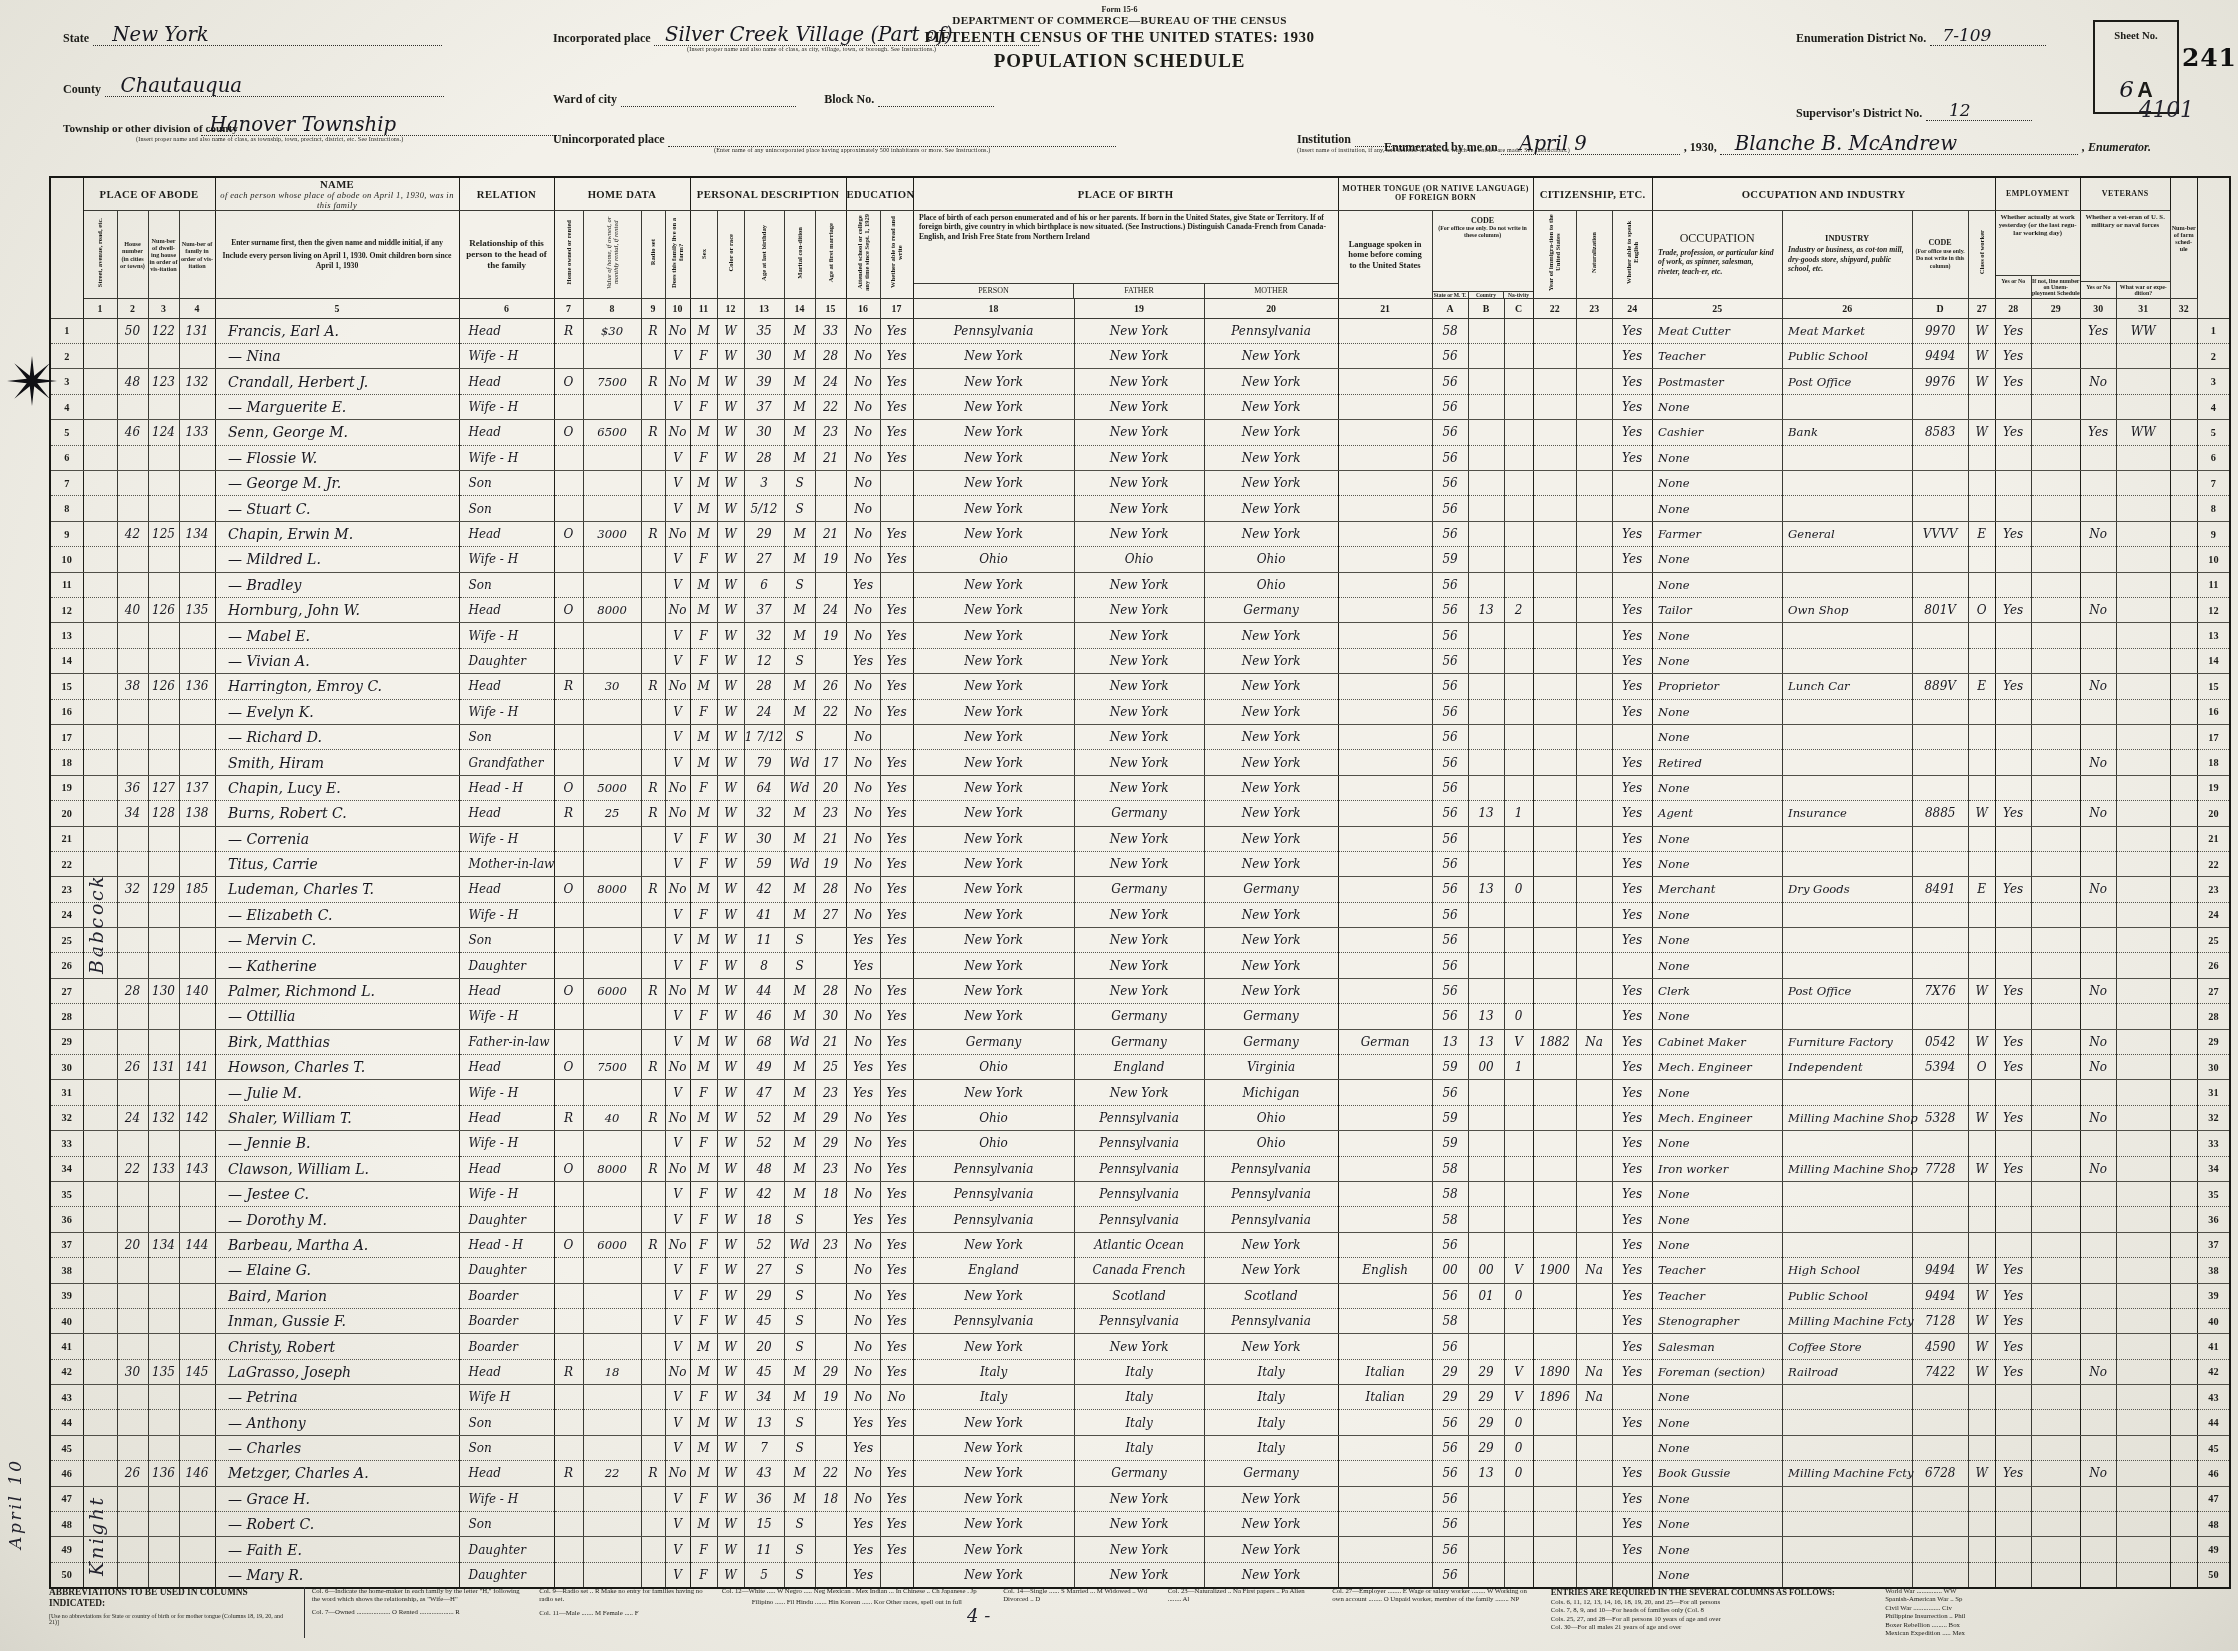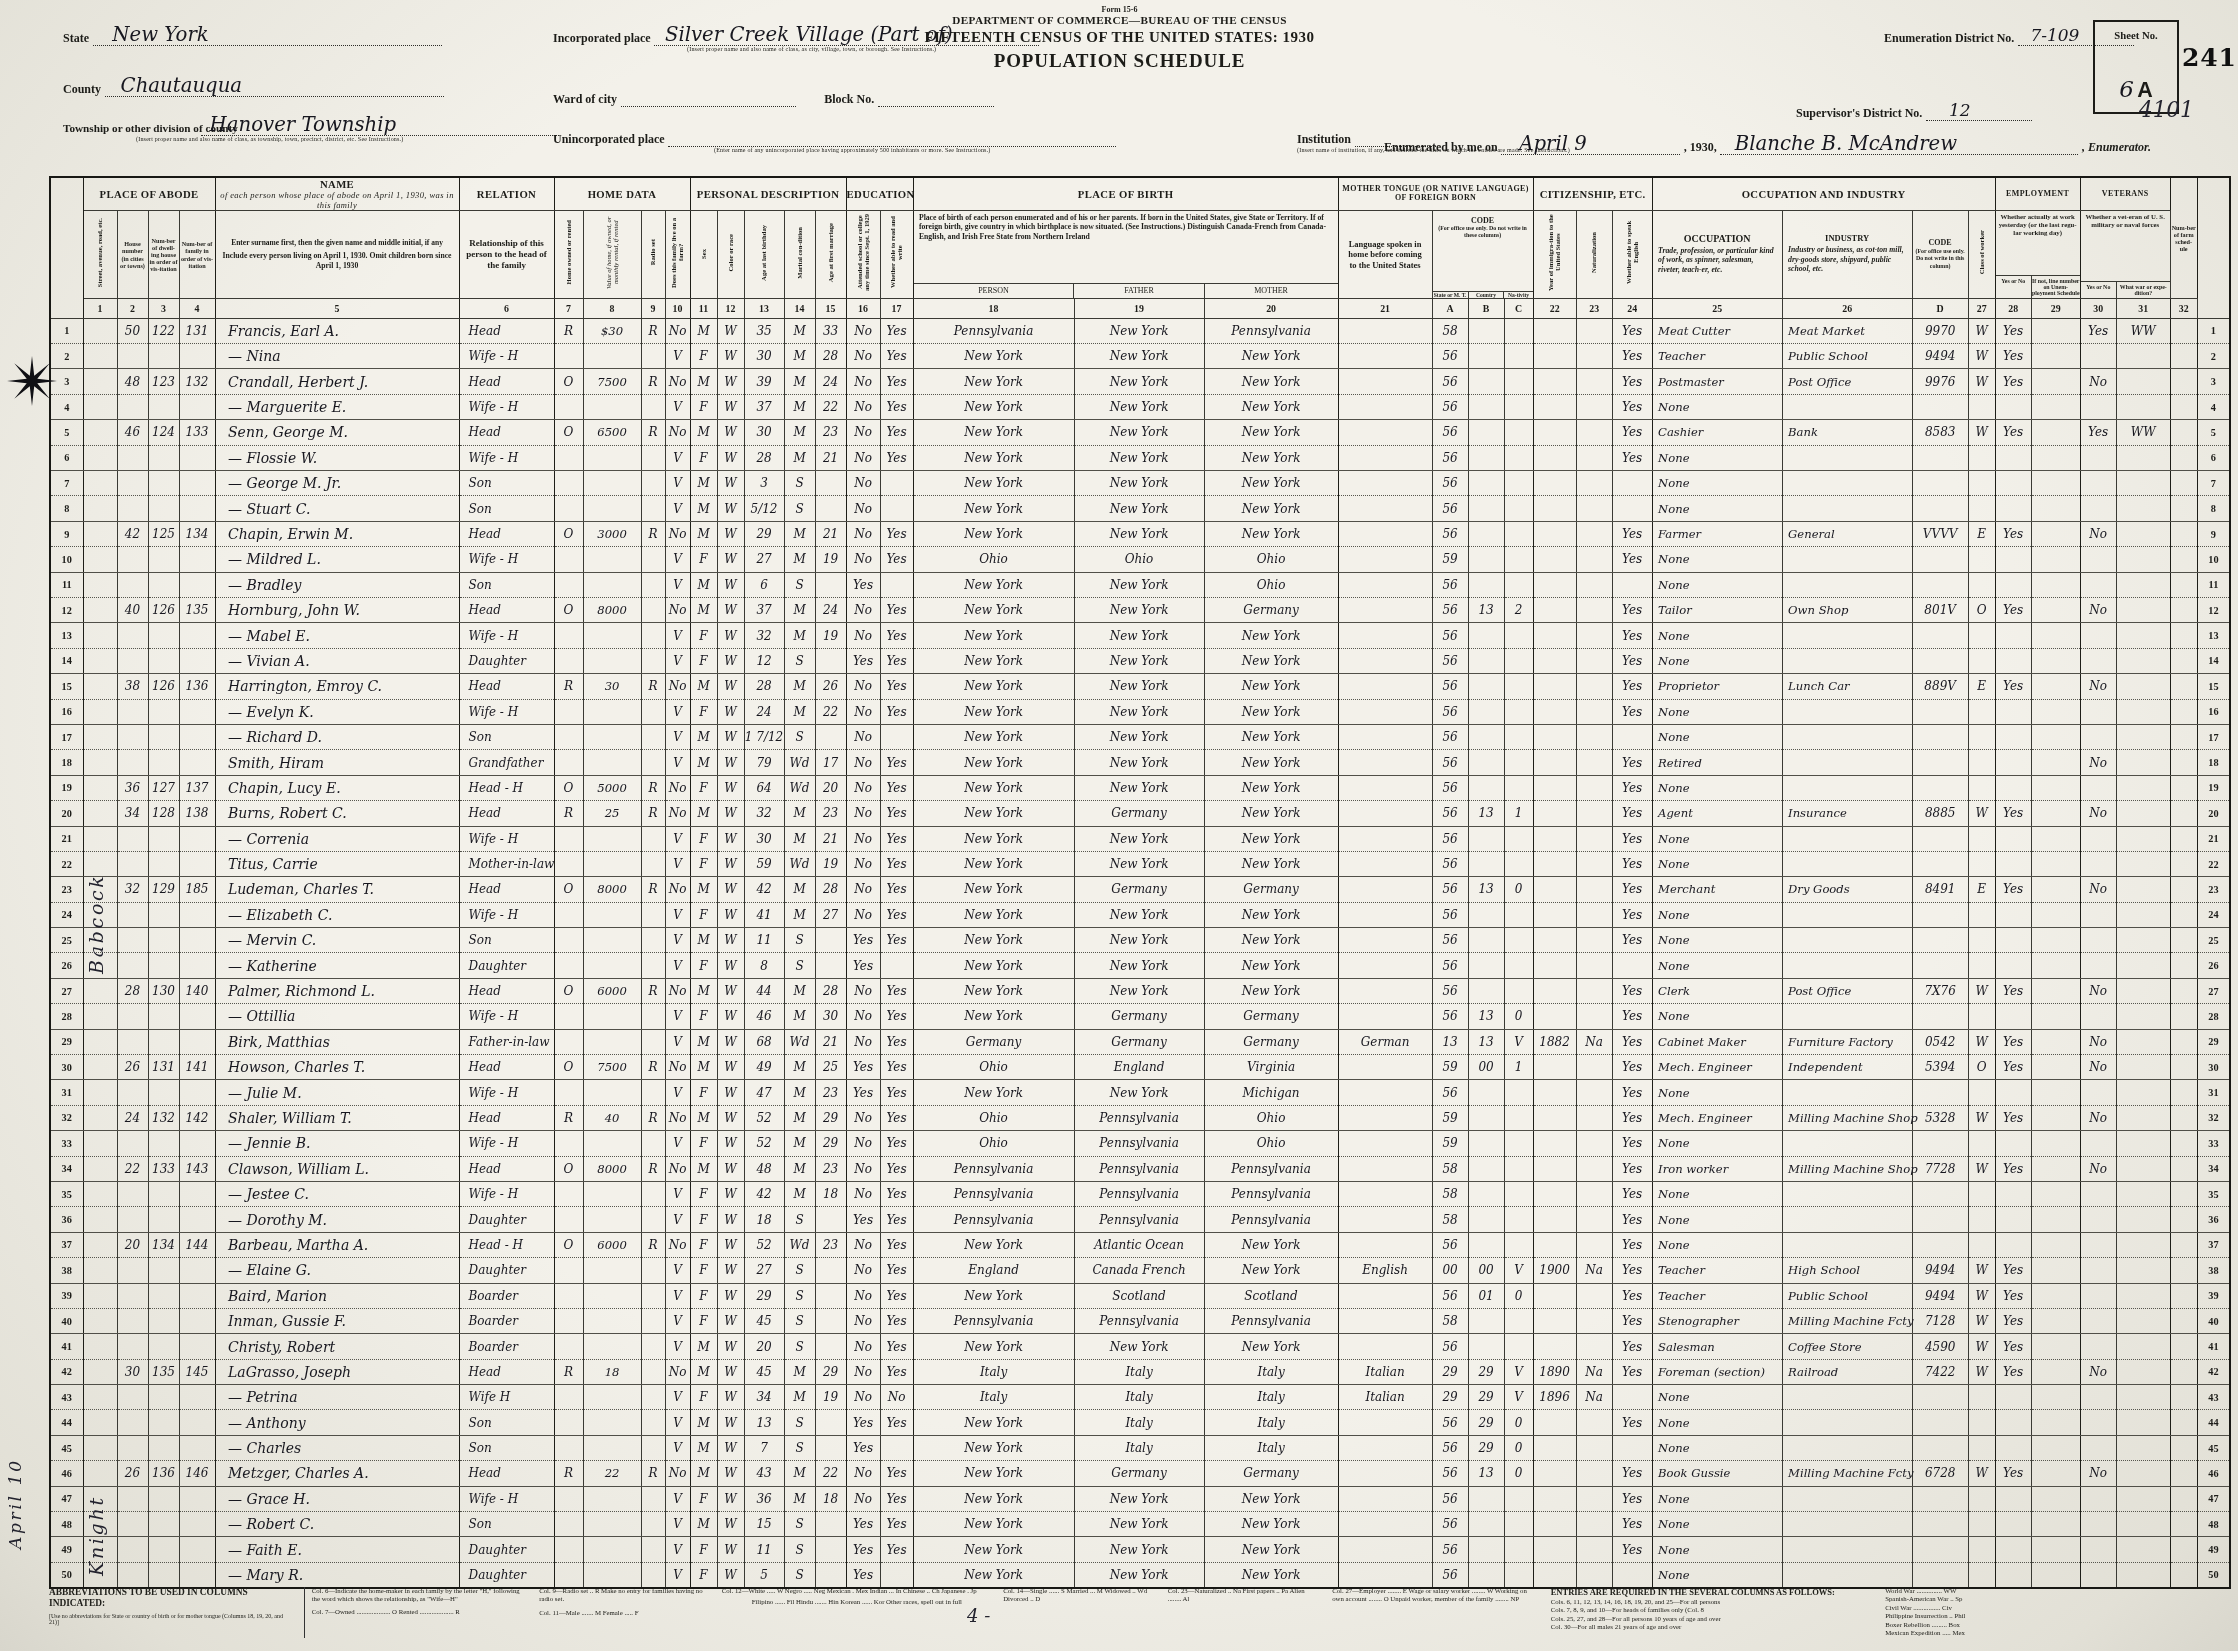--- a/index.html
+++ b/index.html
@@ -108,21 +108,21 @@
     <div class="cap">(Insert name of institution, if any, and indicate the lines on which the entries are made.  See Instructions.)</div>
   </div>
 
   <div class="title-blk">
     <div class="t-form">Form 15-6</div>
     <div class="t-dept">DEPARTMENT OF COMMERCE—BUREAU OF THE CENSUS</div>
     <div class="t-census">FIFTEENTH CENSUS OF THE UNITED STATES: 1930</div>
     <div class="t-pop">POPULATION SCHEDULE</div>
   </div>
 
-  <div class="fline" style="left:1884px;top:27px">
+  <div class="fline" style="left:1796px;top:27px">
     <span class="lbl">Enumeration District No.</span>
     <span class="rule" style="width:116px"><span class="hw hw-md" style="margin-left:12.5px">7-109</span></span>
   </div>
   <div class="fline" style="left:1796px;top:102px">
     <span class="lbl">Supervisor's District No.</span>
     <span class="rule" style="width:106px"><span class="hw hw-md" style="margin-left:23px">12</span></span>
   </div>
   <div class="sheetbox">
     <div class="lbl" style="margin-top:7.2px;font-size:10.7px">Sheet No.</div>
     <div style="margin-top:35px">
@@ -247,21 +247,21 @@
         <span style="width:36px">State or M. T.</span>
         <span style="width:36px;border-left:0.9px solid #3a3a34">Country</span>
         <span style="width:29px;border-left:0.9px solid #3a3a34">Na-tivity</span>
       </div>
               </div>
             </th>
   <th><span class="vert">Year of immigra-tion to the United States</span></th>
   <th><span class="vert">Naturalization</span></th>
   <th class="bR2"><span class="vert">Whether able to speak English</span></th>
   <th>
-              <div style="font-weight:bold;font-size:10px">OCCUPATION</div>
+              <div style="font-weight:normal;font-size:12px">OCCUPATION</div>
               <div class="descbig" style="font-style:italic;text-align:left">Trade, profession, or particular kind of work, as spinner, salesman, riveter, teach-er, etc.</div>
             </th>
   <th>
               <div style="font-weight:bold;font-size:8.5px">INDUSTRY</div>
               <div class="descbig" style="font-style:italic;text-align:left">Industry or business, as cot-ton mill, dry-goods store, shipyard, public school, etc.</div>
             </th>
   <th>
               <div style="font-weight:bold;font-size:8px">CODE</div>
               <div class="codebox" style="padding:1.8px">(For office use only.  Do not write in this column)</div>
             </th>

